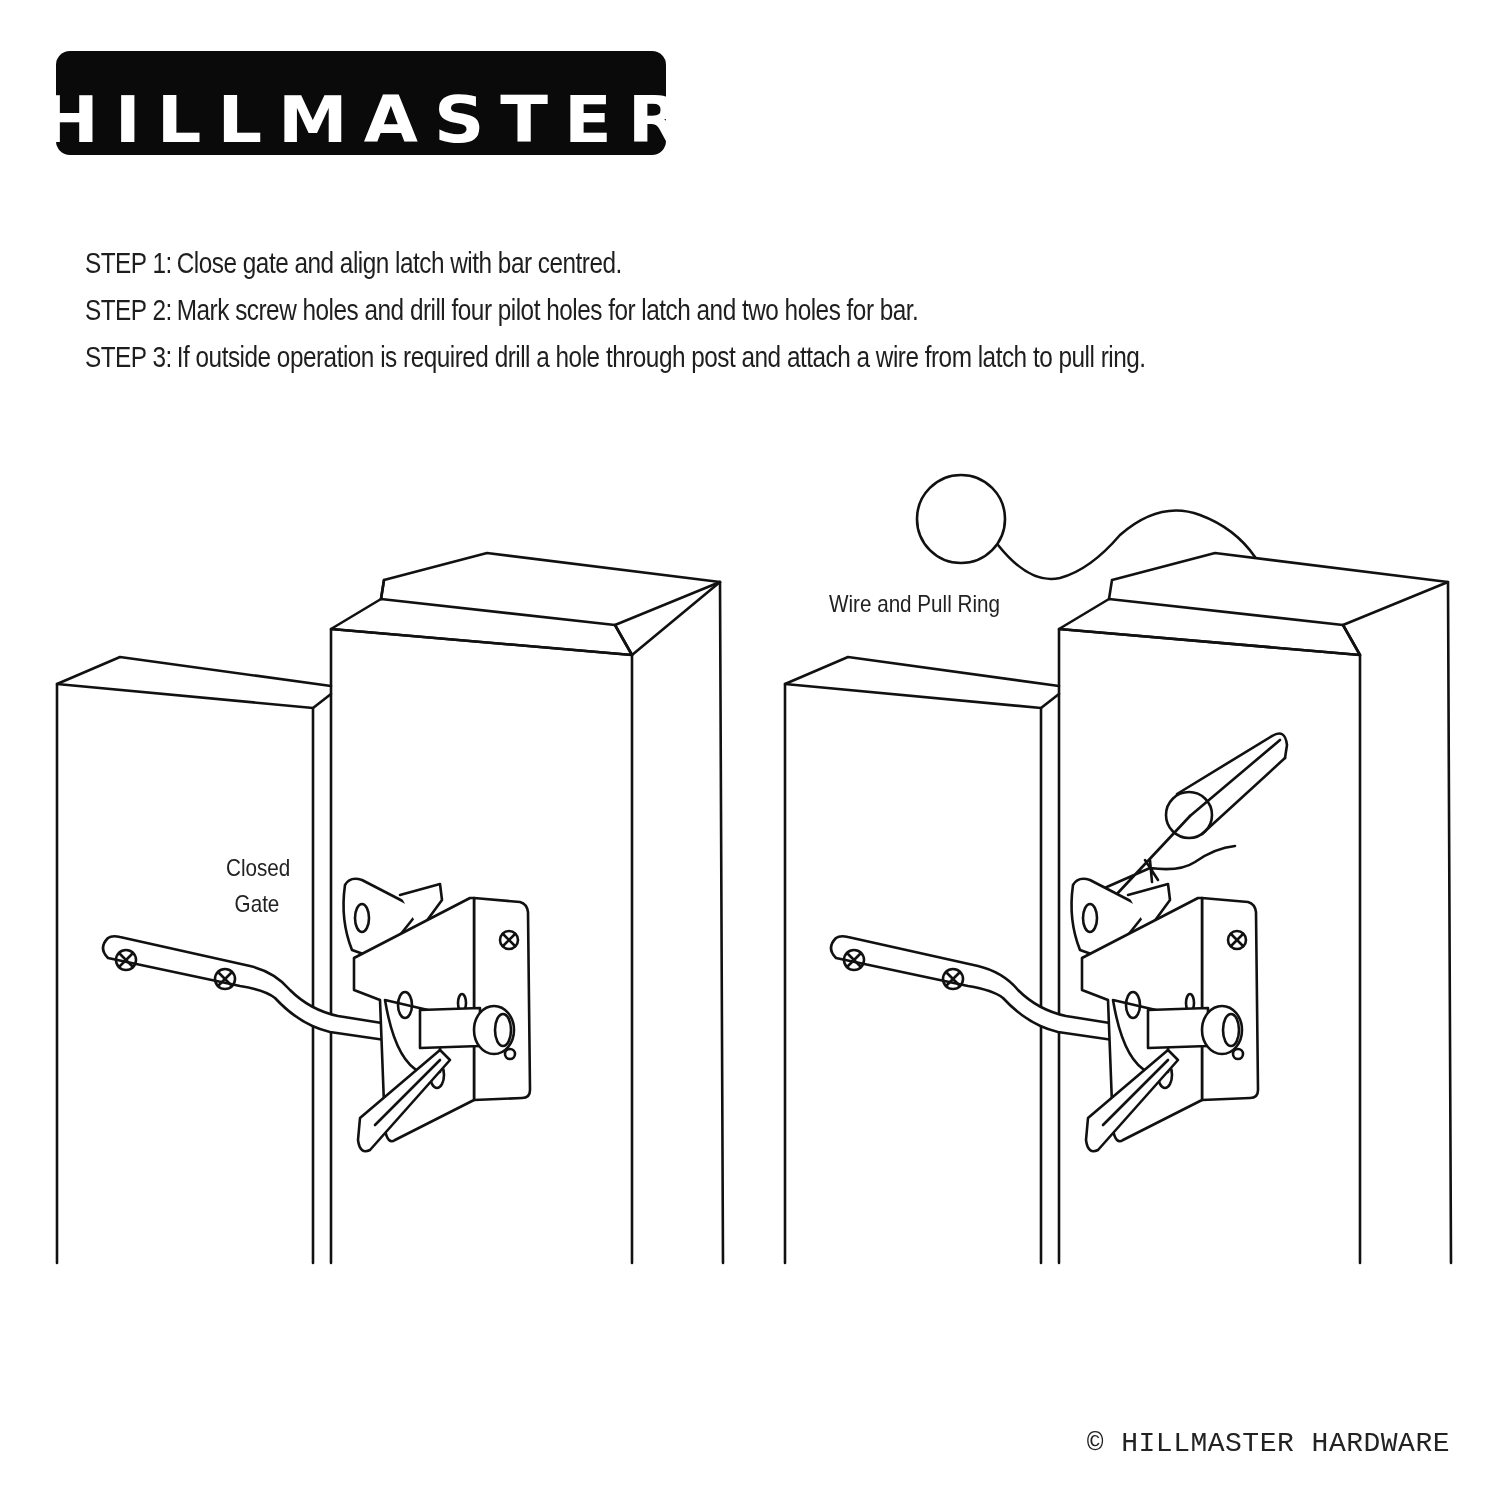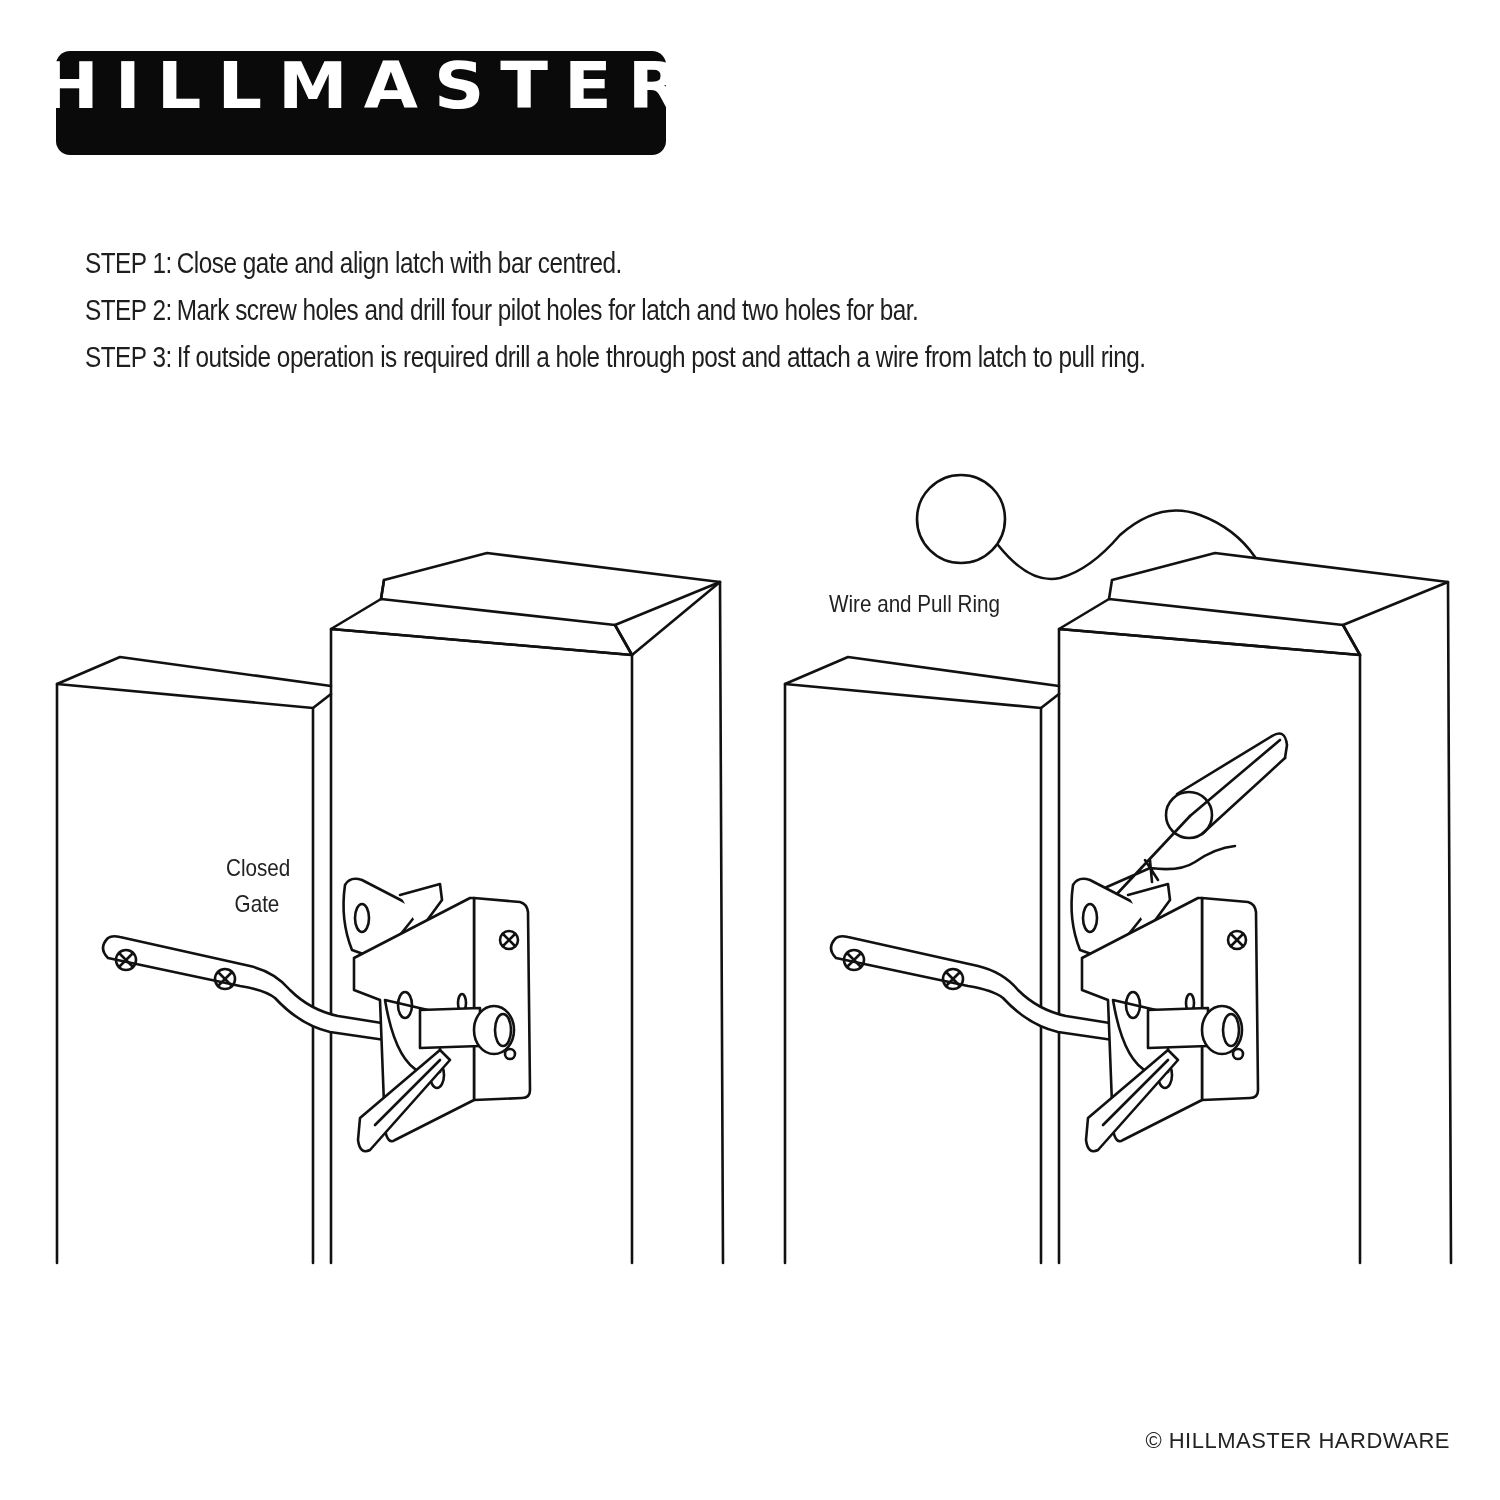--- a/index.html
+++ b/index.html
@@ -1,24 +1,24 @@
 <!DOCTYPE html>
 <html><head>
 <meta charset="utf-8">
 <style>
   html, body { margin: 0; padding: 0; background: #ffffff; }
   body { width: 1500px; height: 1500px; position: relative; overflow: hidden; font-family: "Liberation Sans", sans-serif; color: #1a1a1a; }
-  .logo-box { position: absolute; left: 56px; top: 51px; width: 610px; height: 104px; background: #0a0a0a; border-radius: 14px; display: flex; align-items: flex-start; justify-content: center; }
+  .logo-box { position: absolute; left: 56px; top: 51px; width: 610px; height: 104px; background: #0a0a0a; border-radius: 14px; display: flex; align-items: flex-end; justify-content: center; }
   .logo-text { color: #ffffff; font-family: "DejaVu Sans", sans-serif; font-weight: bold; font-size: 70px; letter-spacing: 16px; line-height: 1; padding-left: 16px; transform: scaleY(0.92); }
   .steps { position: absolute; left: 85px; top: 228px; width: 1380px; margin-top: 12px; }
   .step { font-family: "Liberation Sans Narrow", "Liberation Sans", sans-serif; font-size: 29px; line-height: 47px; color: #1e1e1e; white-space: nowrap; letter-spacing: -0.6px; transform-origin: left center; transform: scaleX(0.84); }
   .step .lbl { margin-right: 6px; }
   .drawing { position: absolute; left: 0; top: 0; width: 1500px; height: 1500px; }
   .caption { position: absolute; font-family: "Liberation Sans", sans-serif; font-size: 24px; color: #222; transform-origin: left center; transform: scaleX(0.86); white-space: nowrap; }
-  .copyright { position: absolute; right: 50px; top: 1428px; font-family: Liberation Sans, sans-serif; font-size: 22px; letter-spacing: 0.5px; color: #222; white-space: nowrap; }
+  .copyright { position: absolute; right: 50px; top: 1428px; font-family: Liberation Mono, monospace; font-size: 28px; letter-spacing: 0.5px; color: #222; white-space: nowrap; }
 </style>
 </head>
 <body>
 
 <div class="logo-box">
   <span class="logo-text">HILLMASTER</span>
 </div>
 
 <div class="steps">
   <div class="step"><span class="lbl">STEP 1:</span><span>Close gate and align latch with bar centred.</span></div>

